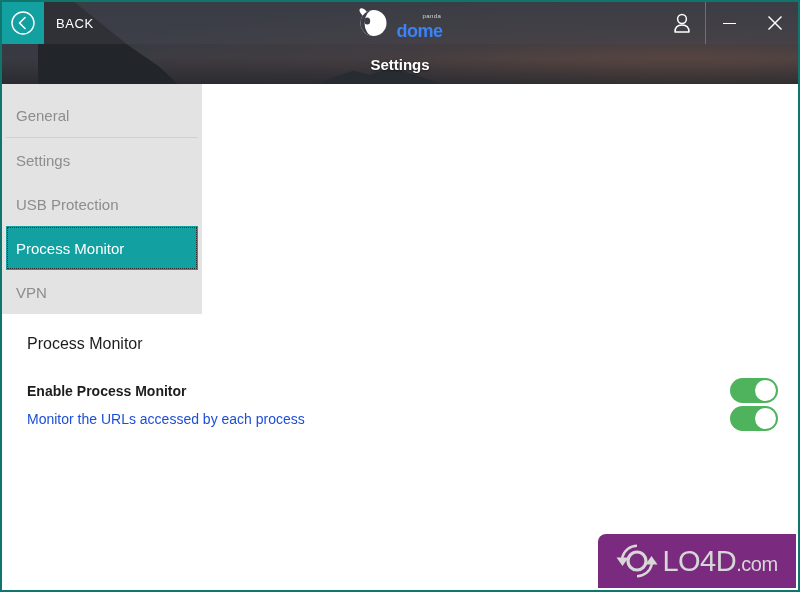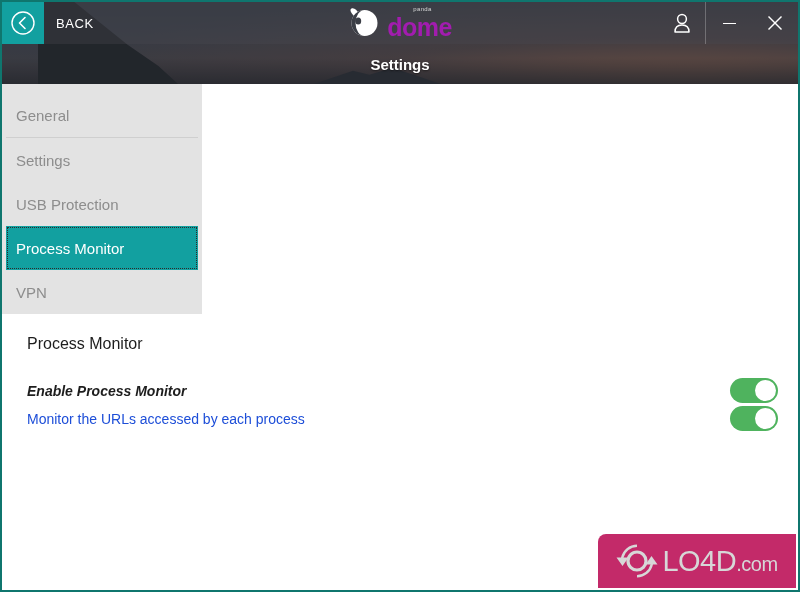--- a/index.html
+++ b/index.html
@@ -112,22 +112,22 @@
   .brand-sup {
     position: absolute;
     top: -9px;
     left: 26px;
     font-size: 6px;
     color: #d8d8d8;
     letter-spacing: .4px;
     line-height: 1;
   }
   .brand-name {
-    color: #a21caf;
-    font-size: 25px;
+    color: #3b82f6;
+    font-size: 18px;
     font-weight: bold;
     line-height: 1;
     letter-spacing: -0.5px;
   }
   .win-controls {
     position: absolute;
     right: 0; top: 0;
     height: 42px;
     display: flex;
     align-items: center;
@@ -217,21 +217,21 @@
     color: #1d1d1d;
   }
   .row {
     position: absolute;
     left: 25px;
     right: 20px;
     display: flex;
     align-items: center;
     justify-content: space-between;
   }
-  .row-1 { top: 64px; font-style: italic; }
+  .row-1 { top: 64px; }
   .row-2 { top: 92px; }
   .row-label-strong {
     font-size: 14px;
     font-weight: bold;
     color: #1d1d1d;
   }
   .row-label-muted {
     font-size: 14px;
     color: #1d4ed8;
   }
@@ -254,21 +254,21 @@
     background: #ffffff;
   }
 
   
   .watermark {
     position: absolute;
     right: 2px;
     bottom: 2px;
     width: 198px;
     height: 54px;
-    background: #be185d;
+    background: #701a75;
     border-top-left-radius: 8px;
     display: flex;
     align-items: center;
     justify-content: center;
     gap: 4px;
     opacity: .92;
   }
   .wm-text {
     color: #d4d4d4;
     font-size: 29px;

